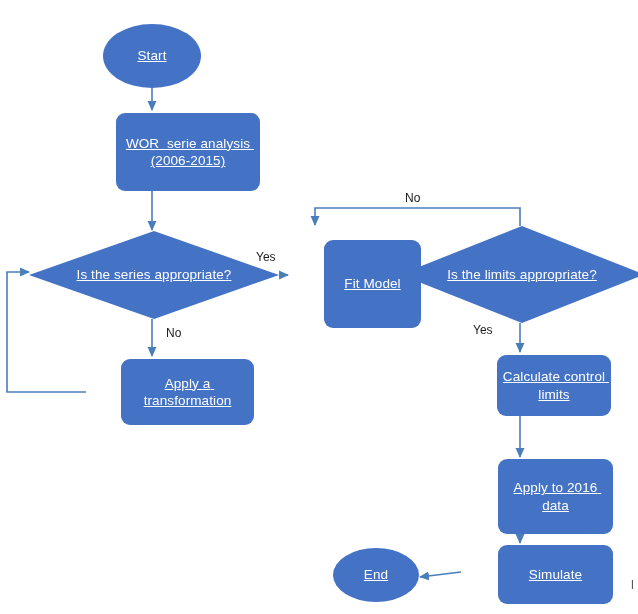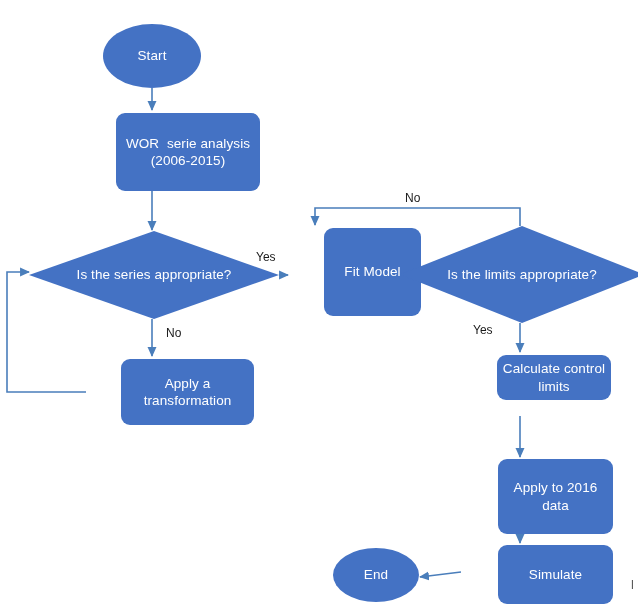--- a/index.html
+++ b/index.html
@@ -37,20 +37,21 @@
     background: #4472C4;
     font-size: 13.5px;
     line-height: 1.28;
     letter-spacing: 0.1px;
     z-index: 2;
   }
   .node .label {
     display: block;
     padding: 0 4px;
     white-space: pre-wrap;
+    text-decoration: underline;
   }
   .terminator {
     border-radius: 50%;
   }
   .process {
     border-radius: 9px;
     margin-left: 35px;
   }
   .decision {
     background: transparent;
@@ -132,30 +133,30 @@
 
   <div class="node decision" style="left:29px; top:231px; width:250px; height:88px;">
     <span class="dia"></span>
     <span class="label">Is the series appropriate?</span>
   </div>
 
   <div class="node process" style="left:86px; top:359px; width:133px; height:66px;">
     <span class="label">Apply a transformation</span>
   </div>
 
-  <div class="node process" style="left:289px; top:228px; width:97px; height:88px;">
+  <div class="node process" style="left:289px; top:240px; width:97px; height:88px;">
     <span class="label">Fit Model</span>
   </div>
 
   <div class="node decision" style="left:400px; top:226px; width:244px; height:97px;">
     <span class="dia"></span>
     <span class="label">Is the limits appropriate?</span>
   </div>
 
-  <div class="node process" style="left:462px; top:355px; width:114px; height:45px;">
+  <div class="node process" style="left:462px; top:355px; width:114px; height:61px;">
     <span class="label">Calculate control limits</span>
   </div>
 
   <div class="node process" style="left:463px; top:459px; width:115px; height:75px;">
     <span class="label">Apply to 2016 data</span>
   </div>
 
   <div class="node process" style="left:463px; top:545px; width:115px; height:59px;">
     <span class="label">Simulate</span>
   </div>

